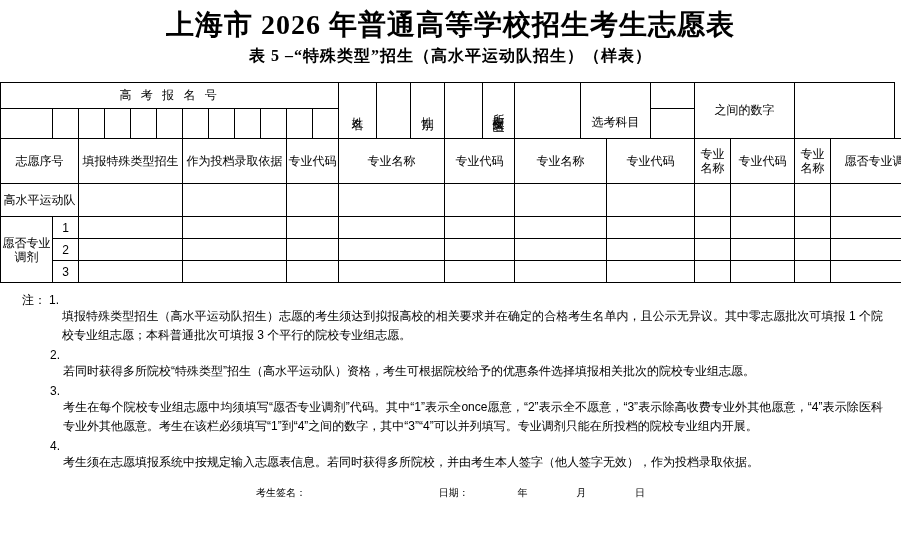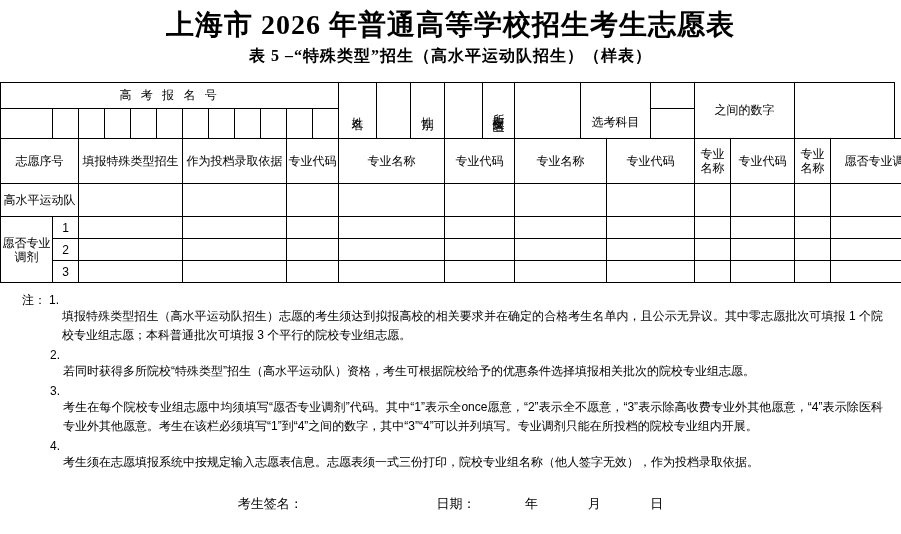--- a/index.html
+++ b/index.html
@@ -91,23 +91,23 @@
   .note-head {
     white-space: nowrap;
     padding-right: 3px;
   }
   .note-body {
     flex: 1;
     text-align: justify;
     margin-top: 16px;
   }
   .footer {
-    margin-top: 23px;
+    margin-top: 14px;
     text-align: center;
-    font-size: 13px;
+    font-size: 10px;
   }
   .footer span {
     display: inline-block;
   }
   .fs-sign { margin-right: 130px; }
   .fs-date { margin-right: 46px; }
   .fs-y { margin-right: 46px; }
   .fs-m { margin-right: 46px; }
 </style>
 </head>
@@ -277,21 +277,21 @@
     <div class="note-item" style="padding-left:28px;">
       <span class="note-head">2.</span>
       <span class="note-body">若同时获得多所院校“特殊类型”招生（高水平运动队）资格，考生可根据院校给予的优惠条件选择填报相关批次的院校专业组志愿。</span>
     </div>
     <div class="note-item" style="padding-left:28px;">
       <span class="note-head">3.</span>
       <span class="note-body">考生在每个院校专业组志愿中均须填写“愿否专业调剂”代码。其中“1”表示全once愿意，“2”表示全不愿意，“3”表示除高收费专业外其他愿意，“4”表示除医科专业外其他愿意。考生在该栏必须填写“1”到“4”之间的数字，其中“3”“4”可以并列填写。专业调剂只能在所投档的院校专业组内开展。</span>
     </div>
     <div class="note-item" style="padding-left:28px;">
       <span class="note-head">4.</span>
-      <span class="note-body">考生须在志愿填报系统中按规定输入志愿表信息。志愿表须一式三份打印，院校专业组名称（他人签字无效），作为投档录取依据。</span>
+      <span class="note-body">考生须在志愿填报系统中按规定输入志愿表信息。若同时获得多所院校，并由考生本人签字（他人签字无效），作为投档录取依据。</span>
     </div>
   </div>
 
   <div class="footer">
     <span class="fs-sign">考生签名：</span>
     <span class="fs-date">日期：</span>
     <span class="fs-y">年</span>
     <span class="fs-m">月</span>
     <span>日</span>
   </div>

